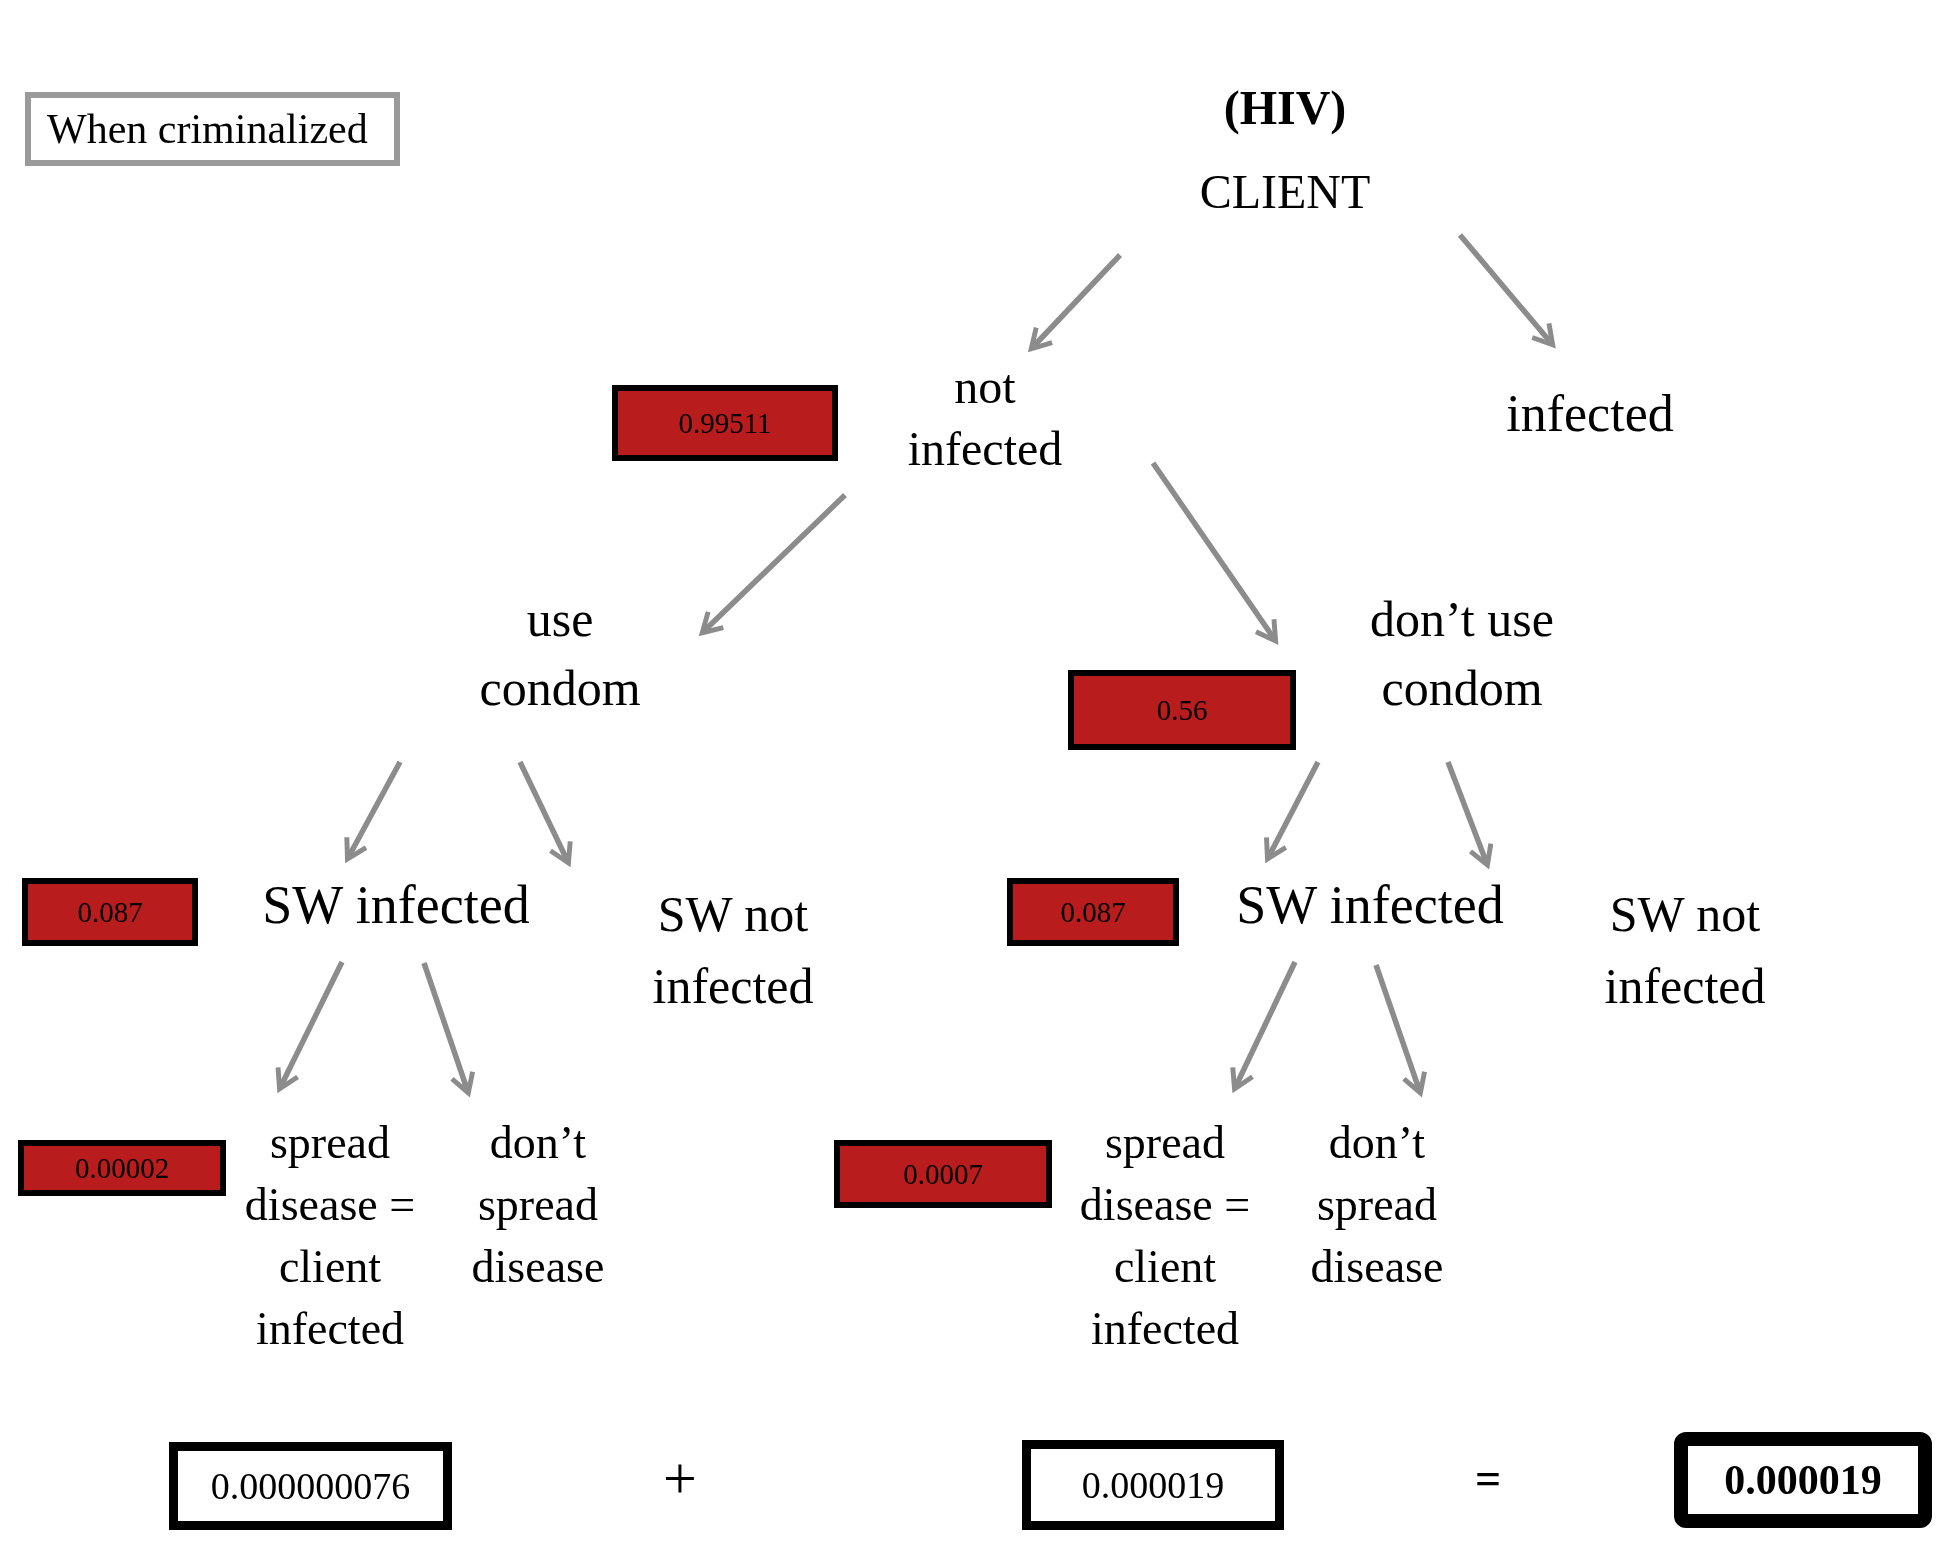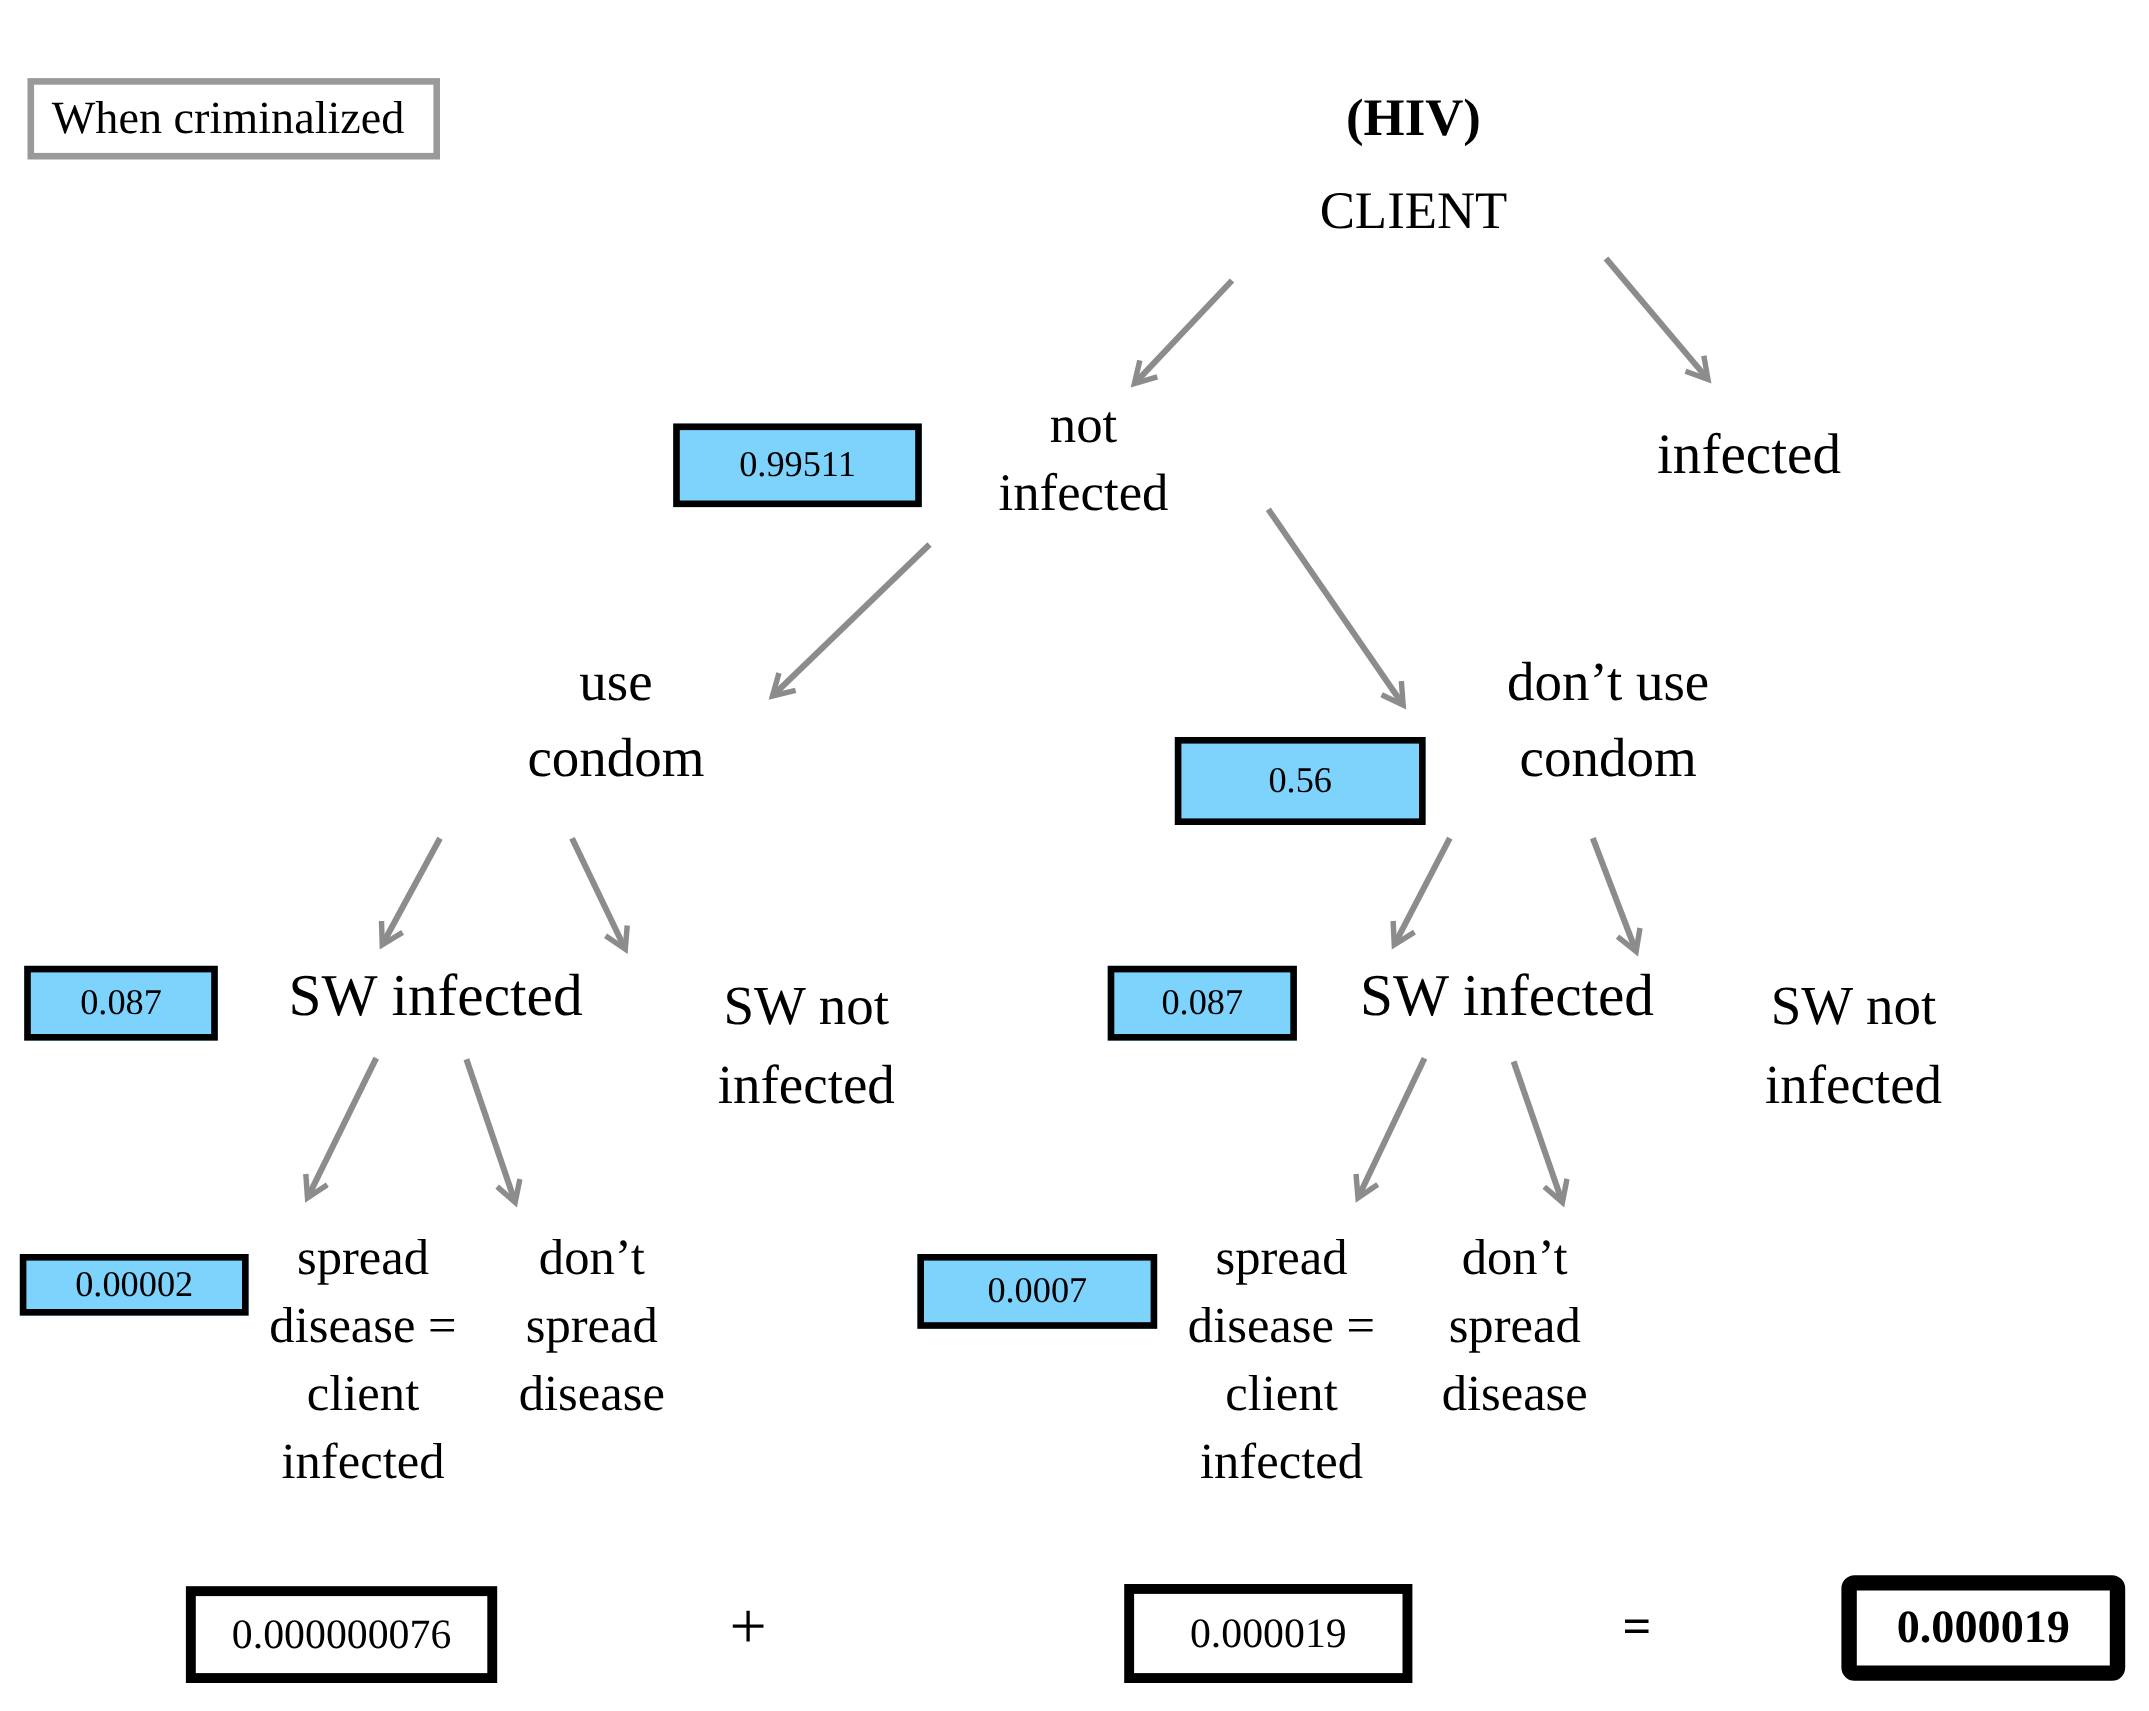--- a/index.html
+++ b/index.html
@@ -13,21 +13,21 @@
     color: #000000;
     overflow: hidden;
   }
   .arrows-layer {
     position: absolute;
     left: 0; top: 0;
     width: 1954px; height: 1555px;
   }
   .legend-box {
     position: absolute;
-    left: 25px; top: 71px;
+    left: 25px; top: 92px;
     width: 375px; height: 74px;
     border: 6px solid #9a9a9a;
     background: #ffffff;
     display: flex;
     align-items: center;
     padding-left: 16px;
     font-size: 42px;
   }
   .root-node {
     position: absolute;
@@ -51,25 +51,25 @@
   .n-sw-not-infected-l { left: 608px;  top: 878px;  width: 250px; font-size: 50px; line-height: 72px; }
   .n-sw-infected-r     { left: 1190px; top: 872px;  width: 360px; font-size: 54px; line-height: 66px; }
   .n-sw-not-infected-r { left: 1560px; top: 878px;  width: 250px; font-size: 50px; line-height: 72px; }
   .n-spread-l          { left: 205px;  top: 1112px; width: 250px; font-size: 46px; line-height: 62px; }
   .n-dont-spread-l     { left: 413px;  top: 1112px; width: 250px; font-size: 46px; line-height: 62px; }
   .n-spread-r          { left: 1040px; top: 1112px; width: 250px; font-size: 46px; line-height: 62px; }
   .n-dont-spread-r     { left: 1252px; top: 1112px; width: 250px; font-size: 46px; line-height: 62px; }
   .pbox {
     position: absolute;
     border: 6px solid #000000;
-    background: #7dd3fc;
+    background: #b91c1c;
     display: flex;
     align-items: center;
     justify-content: center;
-    font-size: 33px;
+    font-size: 29px;
   }
   .p-not-infected { left: 612px;  top: 385px;  width: 226px; height: 76px; }
   .p-use-condom   { left: 172px;  top: 670px;  width: 222px; height: 78px; }
   .p-dont-use     { left: 1068px; top: 670px;  width: 228px; height: 80px; }
   .p-sw-inf-l     { left: 22px;   top: 878px;  width: 176px; height: 68px; }
   .p-sw-inf-r     { left: 1007px; top: 878px;  width: 172px; height: 68px; }
   .p-spread-l     { left: 18px;   top: 1140px; width: 208px; height: 56px; }
   .p-spread-r     { left: 834px;  top: 1140px; width: 218px; height: 68px; }
   .eq-box {
     position: absolute;

